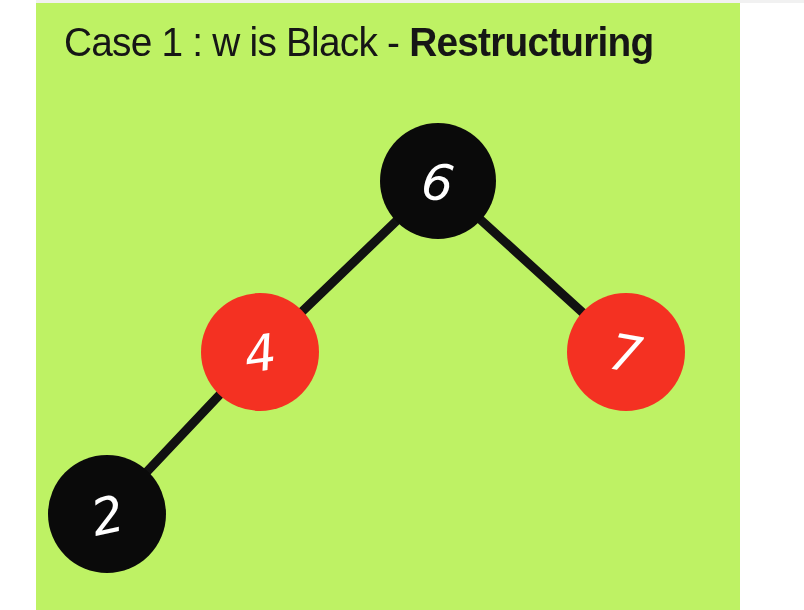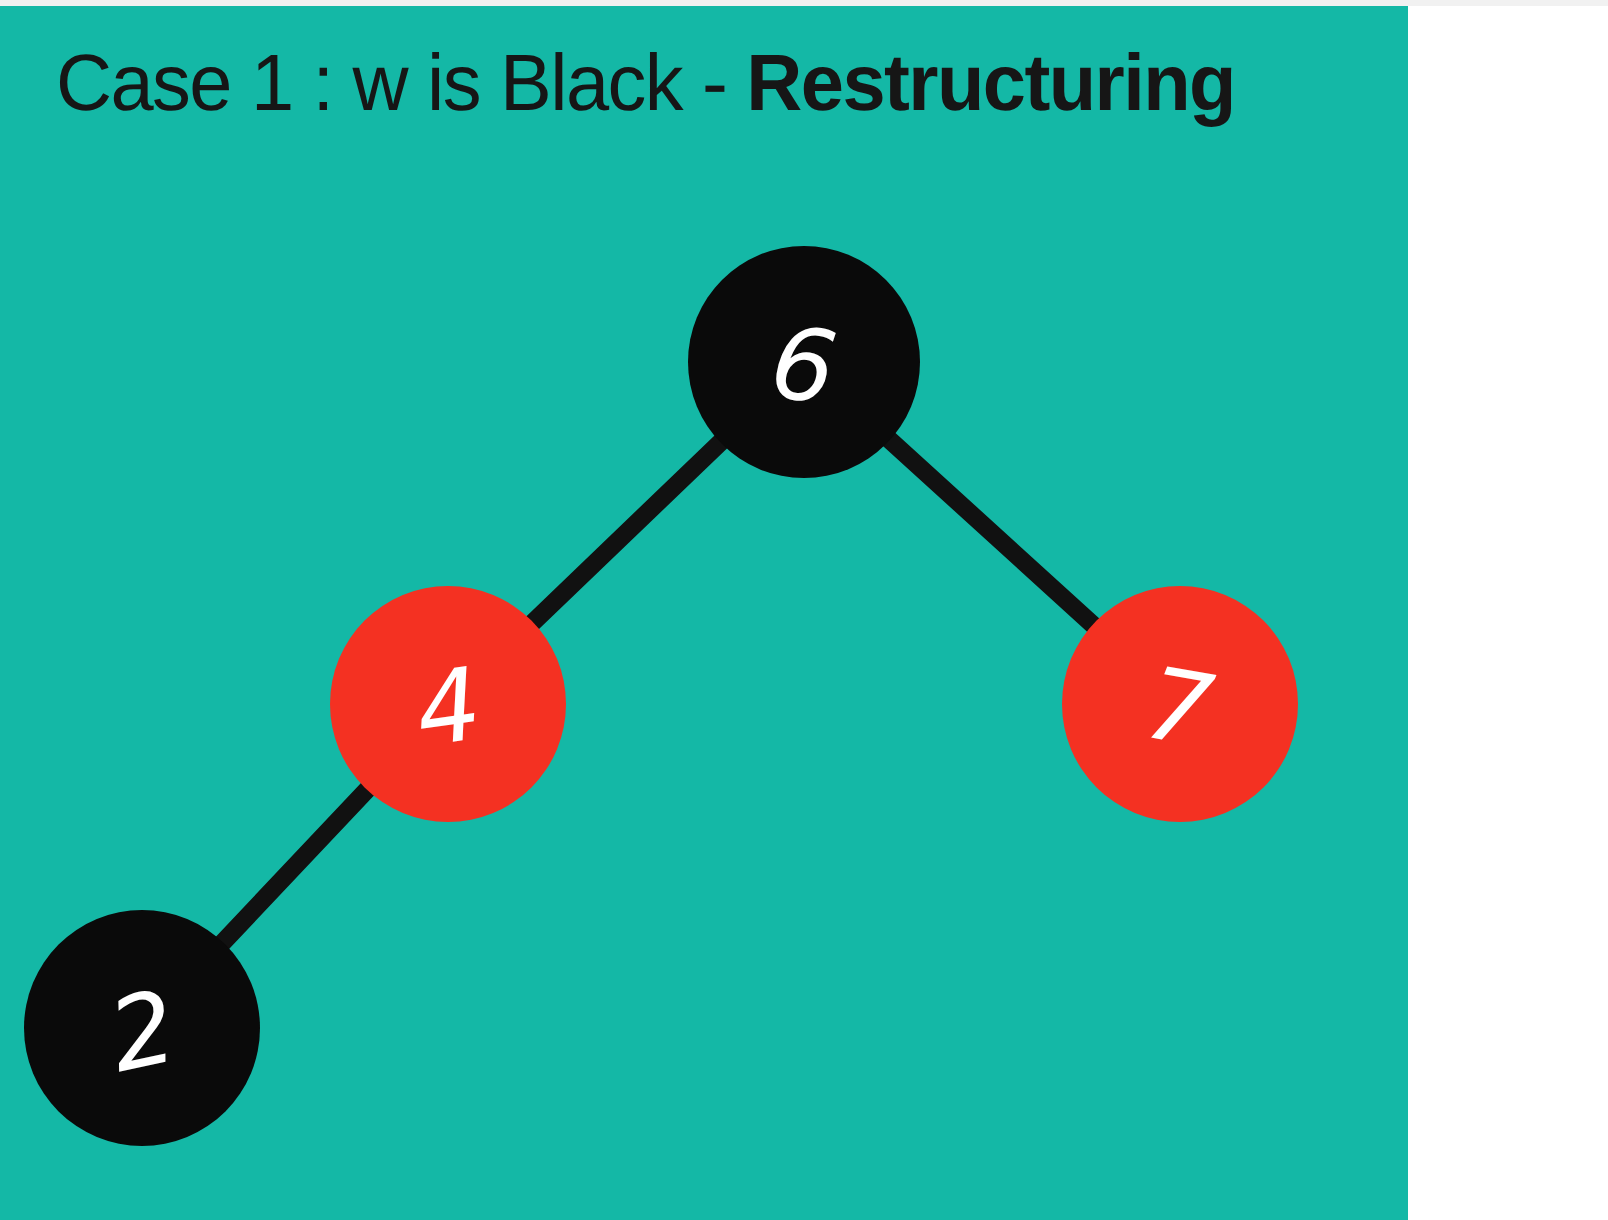--- a/index.html
+++ b/index.html
@@ -5,21 +5,22 @@
   html, body { margin: 0; padding: 0; }
   body {
     width: 804px; height: 610px;
     background: #ffffff;
     font-family: "Liberation Sans", "DejaVu Sans", sans-serif;
     overflow: hidden;
   }
   .stage {
     position: relative;
     width: 704px; height: 610px;
-    background: #14b8a6;
+    background: #bef264;
+    margin-left: 36px;
   }
   .top-edge {
     position: absolute;
     left: 0; top: 0;
     width: 804px; height: 3px;
     background: #f1f1f1;
   }
   .title {
     position: absolute;
     left: 28px; top: 20px;

